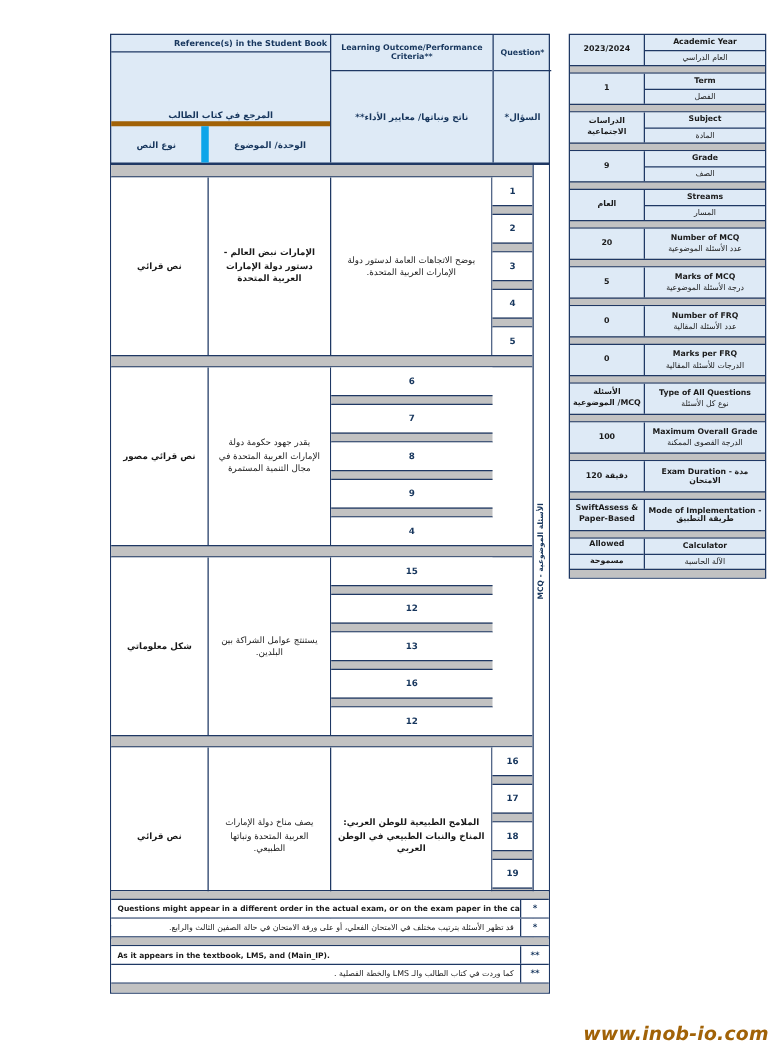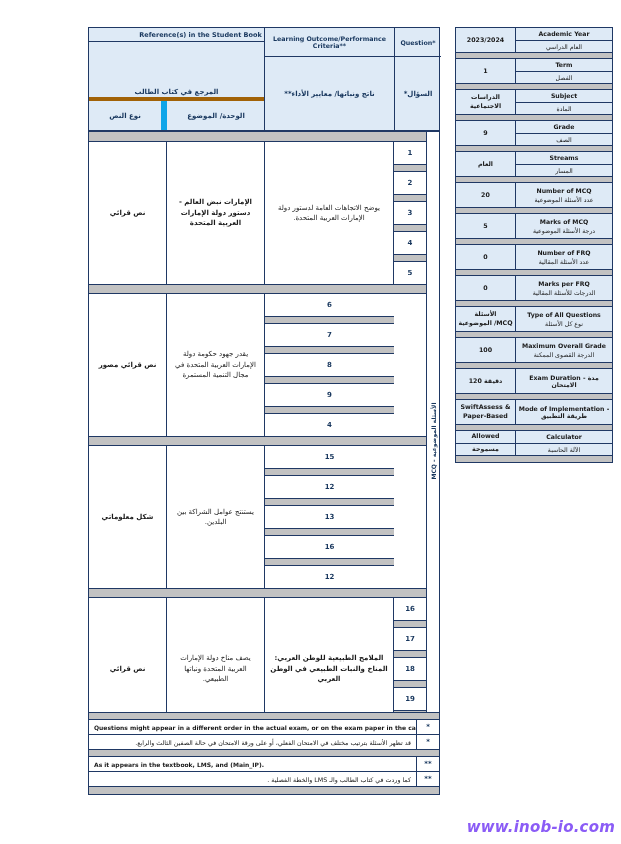--- a/index.html
+++ b/index.html
@@ -55,21 +55,21 @@
   .info-label{flex:1;display:flex;flex-direction:column;justify-content:center;text-align:center;color:#1a1a1a;}
   .lbl-en{font-size:6.2px;font-weight:bold;display:flex;align-items:center;justify-content:center;padding:1px 2px;}
   .lbl-en.div{border-bottom:1px solid #1F3864;flex:1;}
   .lbl-ar{font-size:6.2px;direction:rtl;display:flex;align-items:center;justify-content:center;padding:1px 2px;}
   .lbl-ar.div{flex:1;}
   .lbl-single{font-size:6.2px;font-weight:bold;display:flex;align-items:center;justify-content:center;padding:1px 2px;}
   .info-gsep{height:7px;background:#C2C2C2;border-top:1px solid #1F3864;border-bottom:1px solid #1F3864;}
   .info-table > div:last-child{border-bottom:none;}
 
   
-  .watermark{position:absolute;right:6px;bottom:8px;font-size:15px;font-weight:bold;font-style:italic;color:#8b5cf6;letter-spacing:0.2px;}
+  .watermark{position:absolute;right:6px;bottom:8px;font-size:15px;font-weight:bold;font-style:italic;color:#a16207;letter-spacing:0.2px;}
 </style>
 </head>
 <body>
 
 <div class="page">
 
   <div class="main-table">
     <div class="mt-header">
       <div class="hcol bordered">
         <div class="hcell hA-en">Reference(s) in the Student Book</div>

